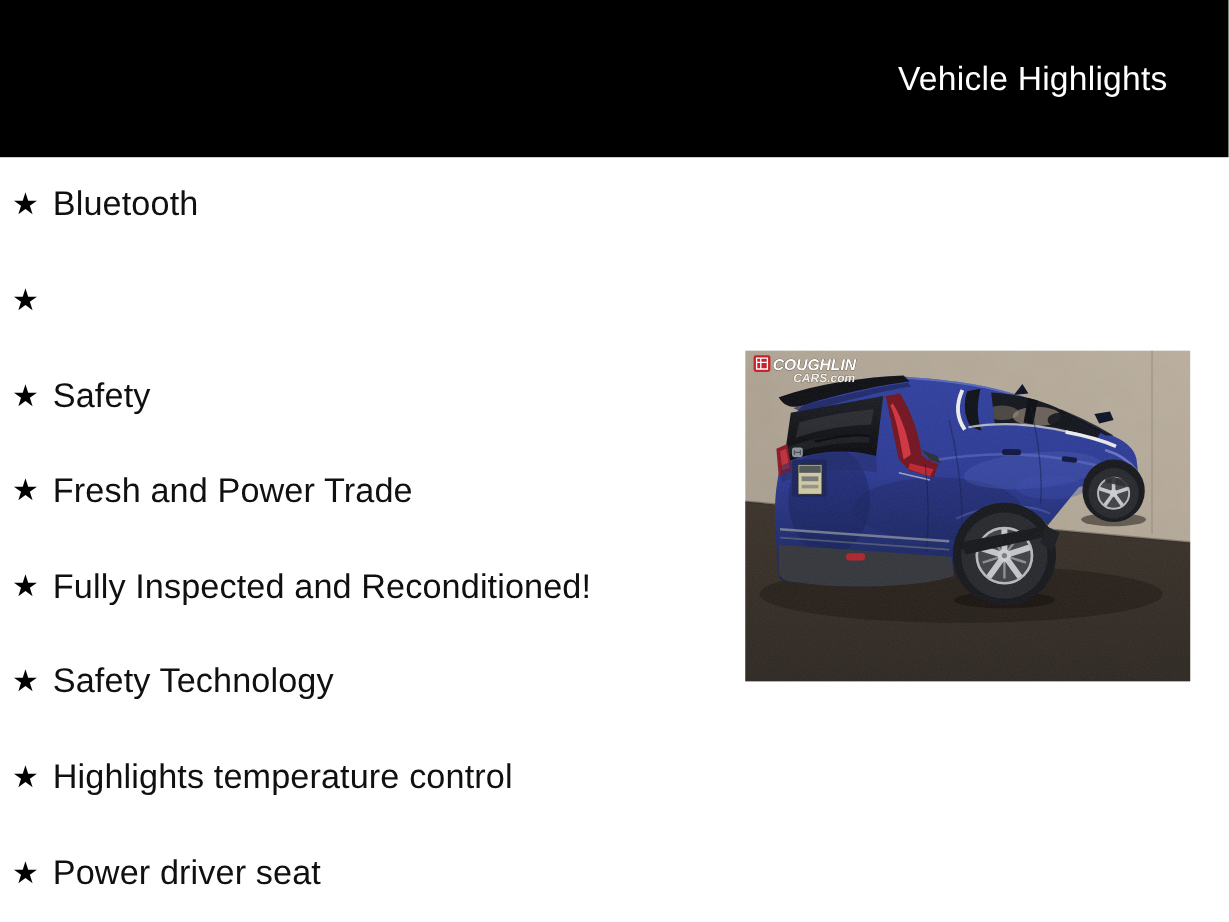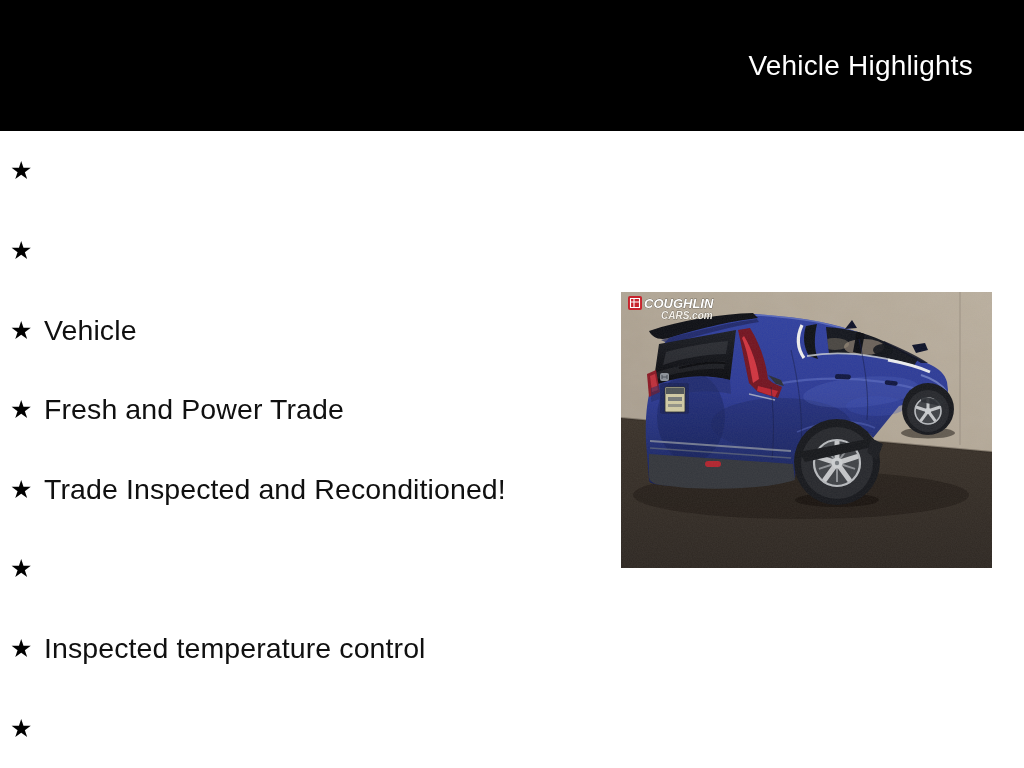--- a/index.html
+++ b/index.html
@@ -29,45 +29,48 @@
 
 <div class="slide">
 
   <header class="topbar">
     <h1 class="title">Vehicle Highlights</h1>
   </header>
 
   <main class="hl-list">
     <div class="hl-item">
       <span class="star">★</span>
-    </div>
-    <div class="hl-item">
-      <span class="star">★</span>
-    </div>
-    <div class="hl-item">
-      <span class="star">★</span>
-      <span class="hl-text">Vehicle</span>
+      <span class="hl-text">Bluetooth</span>
+    </div>
+    <div class="hl-item">
+      <span class="star">★</span>
+    </div>
+    <div class="hl-item">
+      <span class="star">★</span>
+      <span class="hl-text">Safety</span>
     </div>
     <div class="hl-item">
       <span class="star">★</span>
       <span class="hl-text">Fresh and Power Trade</span>
     </div>
     <div class="hl-item">
       <span class="star">★</span>
-      <span class="hl-text">Trade Inspected and Reconditioned!</span>
-    </div>
-    <div class="hl-item">
-      <span class="star">★</span>
-    </div>
-    <div class="hl-item">
-      <span class="star">★</span>
-      <span class="hl-text">Inspected temperature control</span>
-    </div>
-    <div class="hl-item">
-      <span class="star">★</span>
+      <span class="hl-text">Fully Inspected and Reconditioned!</span>
+    </div>
+    <div class="hl-item">
+      <span class="star">★</span>
+      <span class="hl-text">Safety Technology</span>
+    </div>
+    <div class="hl-item">
+      <span class="star">★</span>
+      <span class="hl-text">Highlights temperature control</span>
+    </div>
+    <div class="hl-item">
+      <span class="star">★</span>
+      <span class="hl-text">Power driver seat</span>
     </div>
   </main>
 
   <figure class="photo">
     <svg viewBox="0 0 371 276" xmlns="http://www.w3.org/2000/svg">
       <defs>
         <linearGradient id="wallG" x1="0" y1="1" x2="1" y2="0">
           <stop offset="0" stop-color="#a3988a"></stop>
           <stop offset="0.55" stop-color="#b2a796"></stop>
           <stop offset="1" stop-color="#bcb1a0"></stop>

